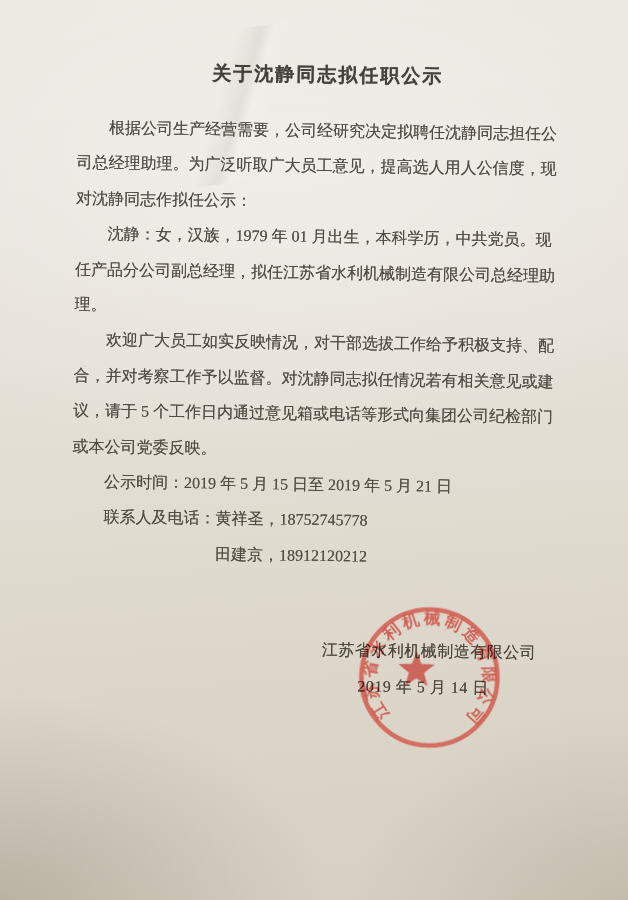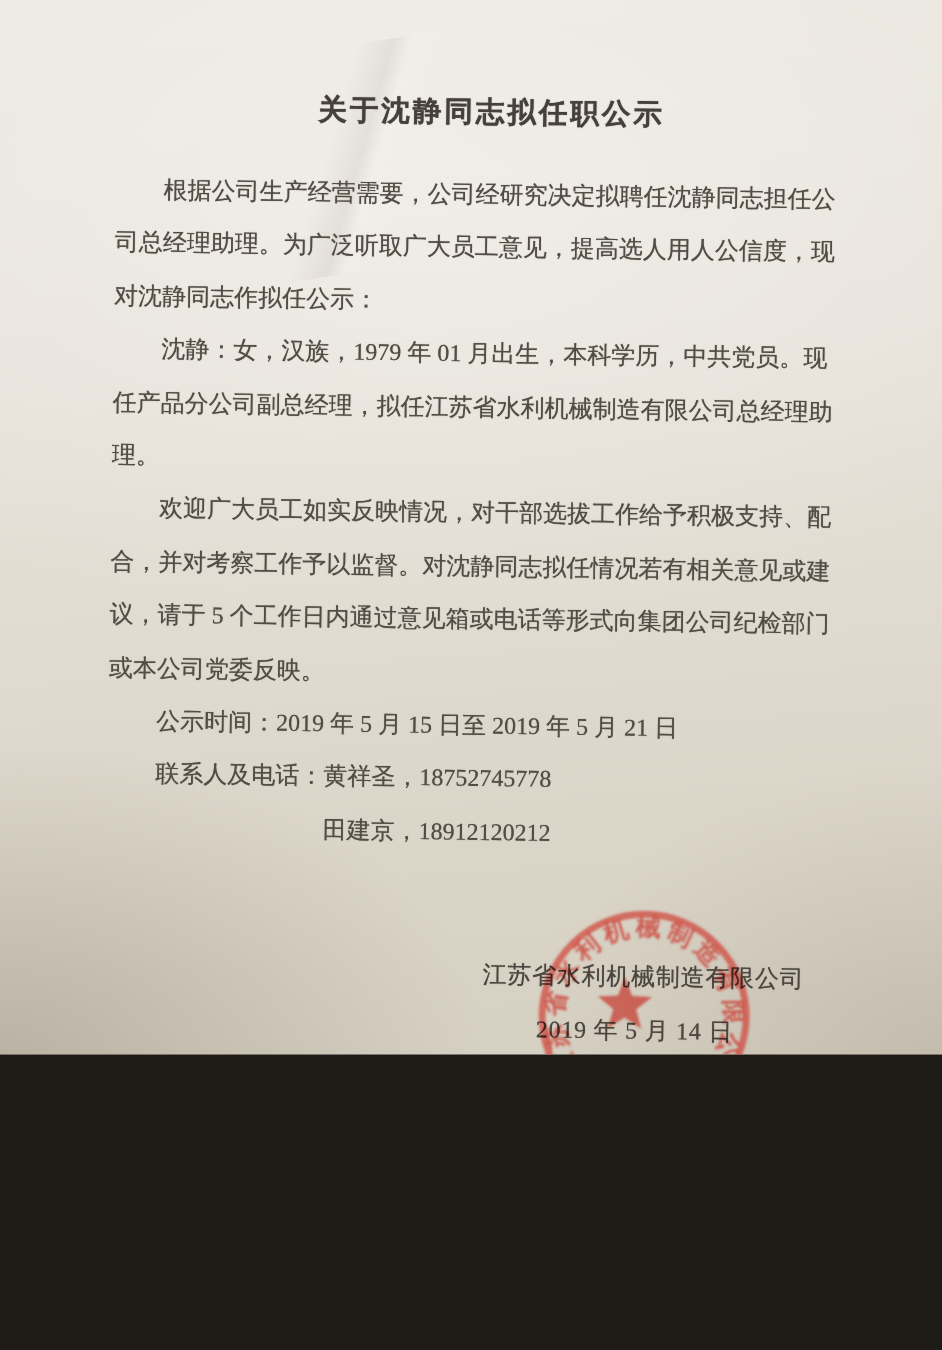--- a/index.html
+++ b/index.html
@@ -2,21 +2,21 @@
 <html><head>
 <meta charset="utf-8">
 <style>
   html,body{margin:0;padding:0;}
   body{
     width:628px;height:900px;overflow:hidden;
     font-family:"Liberation Serif","DejaVu Serif",serif;
     background:#1e1a16;
   }
   .photo{
-    position:relative;width:628px;height:703px;overflow:hidden;
+    position:relative;width:628px;height:900px;overflow:hidden;
     background:
       radial-gradient(ellipse 900px 500px at 45% 18%, rgba(255,255,255,0.35), rgba(255,255,255,0) 60%),
       radial-gradient(ellipse 500px 320px at 0% 100%, rgba(110,100,82,0.28), rgba(110,100,82,0) 65%),
       radial-gradient(ellipse 420px 300px at 100% 100%, rgba(120,110,92,0.20), rgba(120,110,92,0) 65%),
       linear-gradient(176deg,#ebe7e0 0%,#e7e2da 35%,#ded8cc 68%,#d6d0c2 100%);
   }
   
   .crease{
     position:absolute;left:-40px;top:30px;width:560px;height:150px;
     background:linear-gradient(115deg, rgba(0,0,0,0) 46%, rgba(120,110,95,0.10) 50%, rgba(255,255,255,0.12) 52%, rgba(0,0,0,0) 56%);

